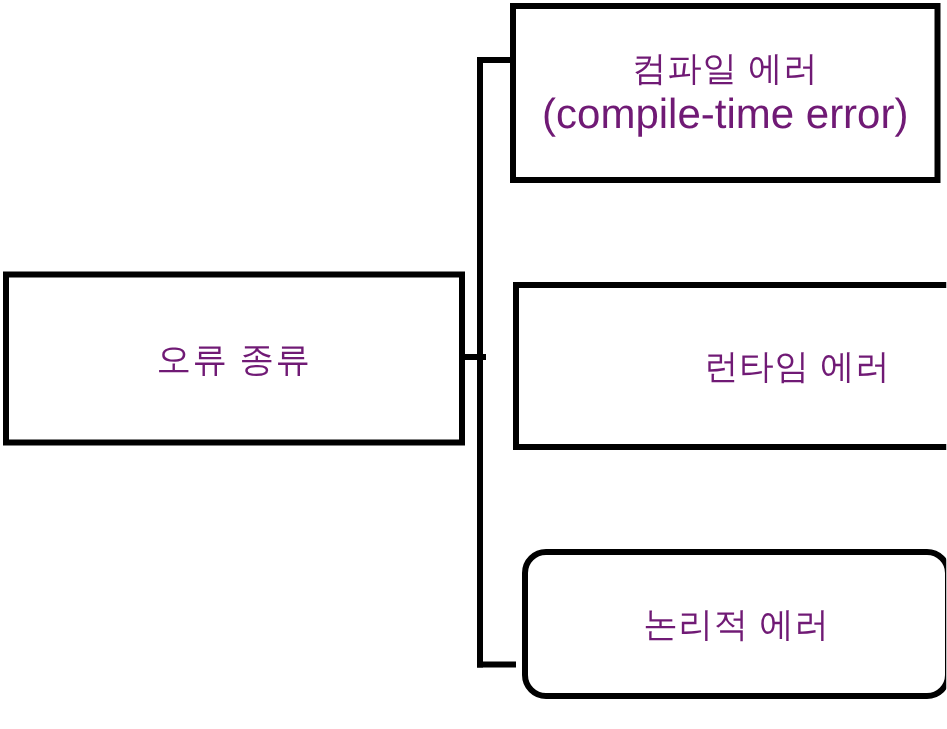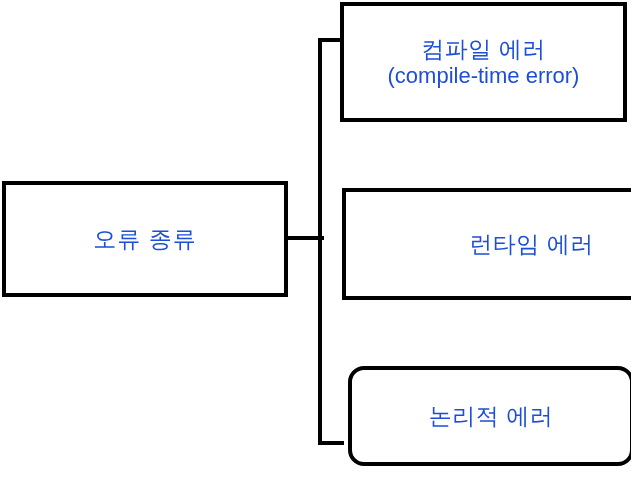--- a/index.html
+++ b/index.html
@@ -28,35 +28,35 @@
     flex-direction: column;
     align-items: center;
     justify-content: center;
     text-align: center;
     z-index: 2;
   }
   .node-line {
     display: block;
     line-height: 1.22;
     white-space: pre;
-    color: #1d4ed8;
+    color: #701a75;
   }
   .line-ko {
     font-size: 23px;
     letter-spacing: 0.5px;
   }
   .line-en {
-    font-size: 22px;
+    font-size: 28px;
     letter-spacing: 0px;
   }
   
   #node-root {
     left: 2px;
     top: 181px;
-    width: 286px;
+    width: 308px;
     height: 116px;
   }
   #node-root .line-ko {
     font-size: 23px;
     letter-spacing: 1px;
   }
   
   #node-compile {
     left: 340px;
     top: 2px;

